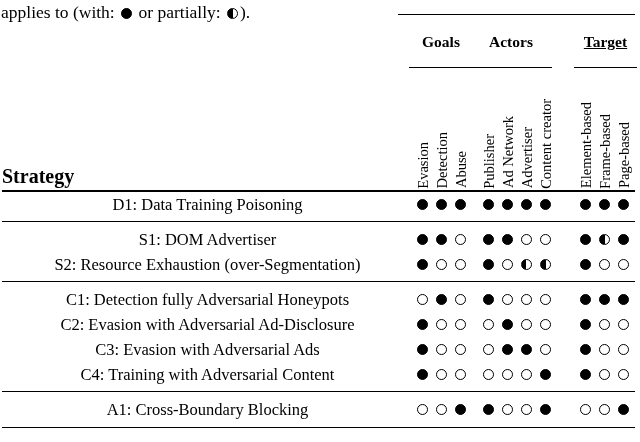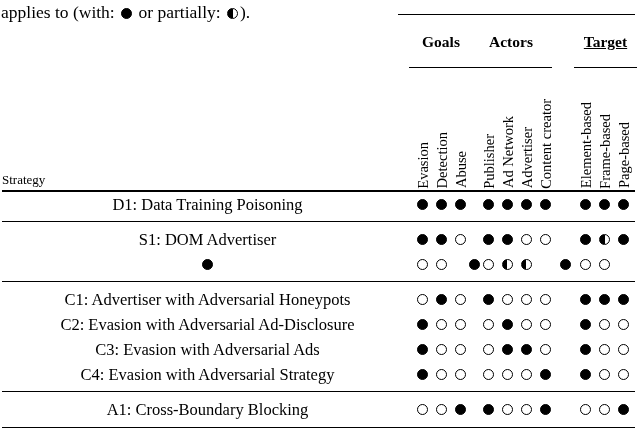--- a/index.html
+++ b/index.html
@@ -60,21 +60,21 @@
     overflow: visible;
   }
   .rot {
     writing-mode: vertical-rl;
     transform: rotate(180deg);
     font-size: 14.5px; line-height: 18px;
     white-space: nowrap;
   }
   .stratcell {
     display: flex; align-items: flex-end;
-    font-weight: normal; font-size: 13px;
+    font-weight: bold; font-size: 20px;
   }
 
   .midrule { height: 1.3px; background: #000; margin-top: 2px; }
 
   .row { height: 25px; text-align: center; }
   .rowlabel {
     font-size: 16.5px; line-height: 25px;
     white-space: nowrap; overflow: hidden;
   }
   .ccell { display: flex; align-items: center; justify-content: center; }
@@ -204,20 +204,21 @@
           <span class="c full"></span>
         </div>
         <div class="ccell">
           <span class="c half"></span>
         </div>
         <div class="ccell">
           <span class="c full"></span>
         </div>
       </div>
       <div class="cols row">
+        <div class="rowlabel">S2: Resource Exhaustion (over-Segmentation)</div>
         <div class="ccell">
           <span class="c full"></span>
         </div>
         <div class="ccell">
           <span class="c empty"></span>
         </div>
         <div class="ccell">
           <span class="c empty"></span>
         </div>
         <div></div>
@@ -239,21 +240,21 @@
         </div>
         <div class="ccell">
           <span class="c empty"></span>
         </div>
         <div class="ccell">
           <span class="c empty"></span>
         </div>
       </div>
       <div class="rule"></div>
       <div class="cols row">
-        <div class="rowlabel">C1: Advertiser with Adversarial Honeypots</div>
+        <div class="rowlabel">C1: Detection fully Adversarial Honeypots</div>
         <div class="ccell">
           <span class="c empty"></span>
         </div>
         <div class="ccell">
           <span class="c full"></span>
         </div>
         <div class="ccell">
           <span class="c empty"></span>
         </div>
         <div></div>
@@ -344,21 +345,21 @@
           <span class="c full"></span>
         </div>
         <div class="ccell">
           <span class="c empty"></span>
         </div>
         <div class="ccell">
           <span class="c empty"></span>
         </div>
       </div>
       <div class="cols row">
-        <div class="rowlabel">C4: Evasion with Adversarial Strategy</div>
+        <div class="rowlabel">C4: Training with Adversarial Content</div>
         <div class="ccell">
           <span class="c full"></span>
         </div>
         <div class="ccell">
           <span class="c empty"></span>
         </div>
         <div class="ccell">
           <span class="c empty"></span>
         </div>
         <div></div>

